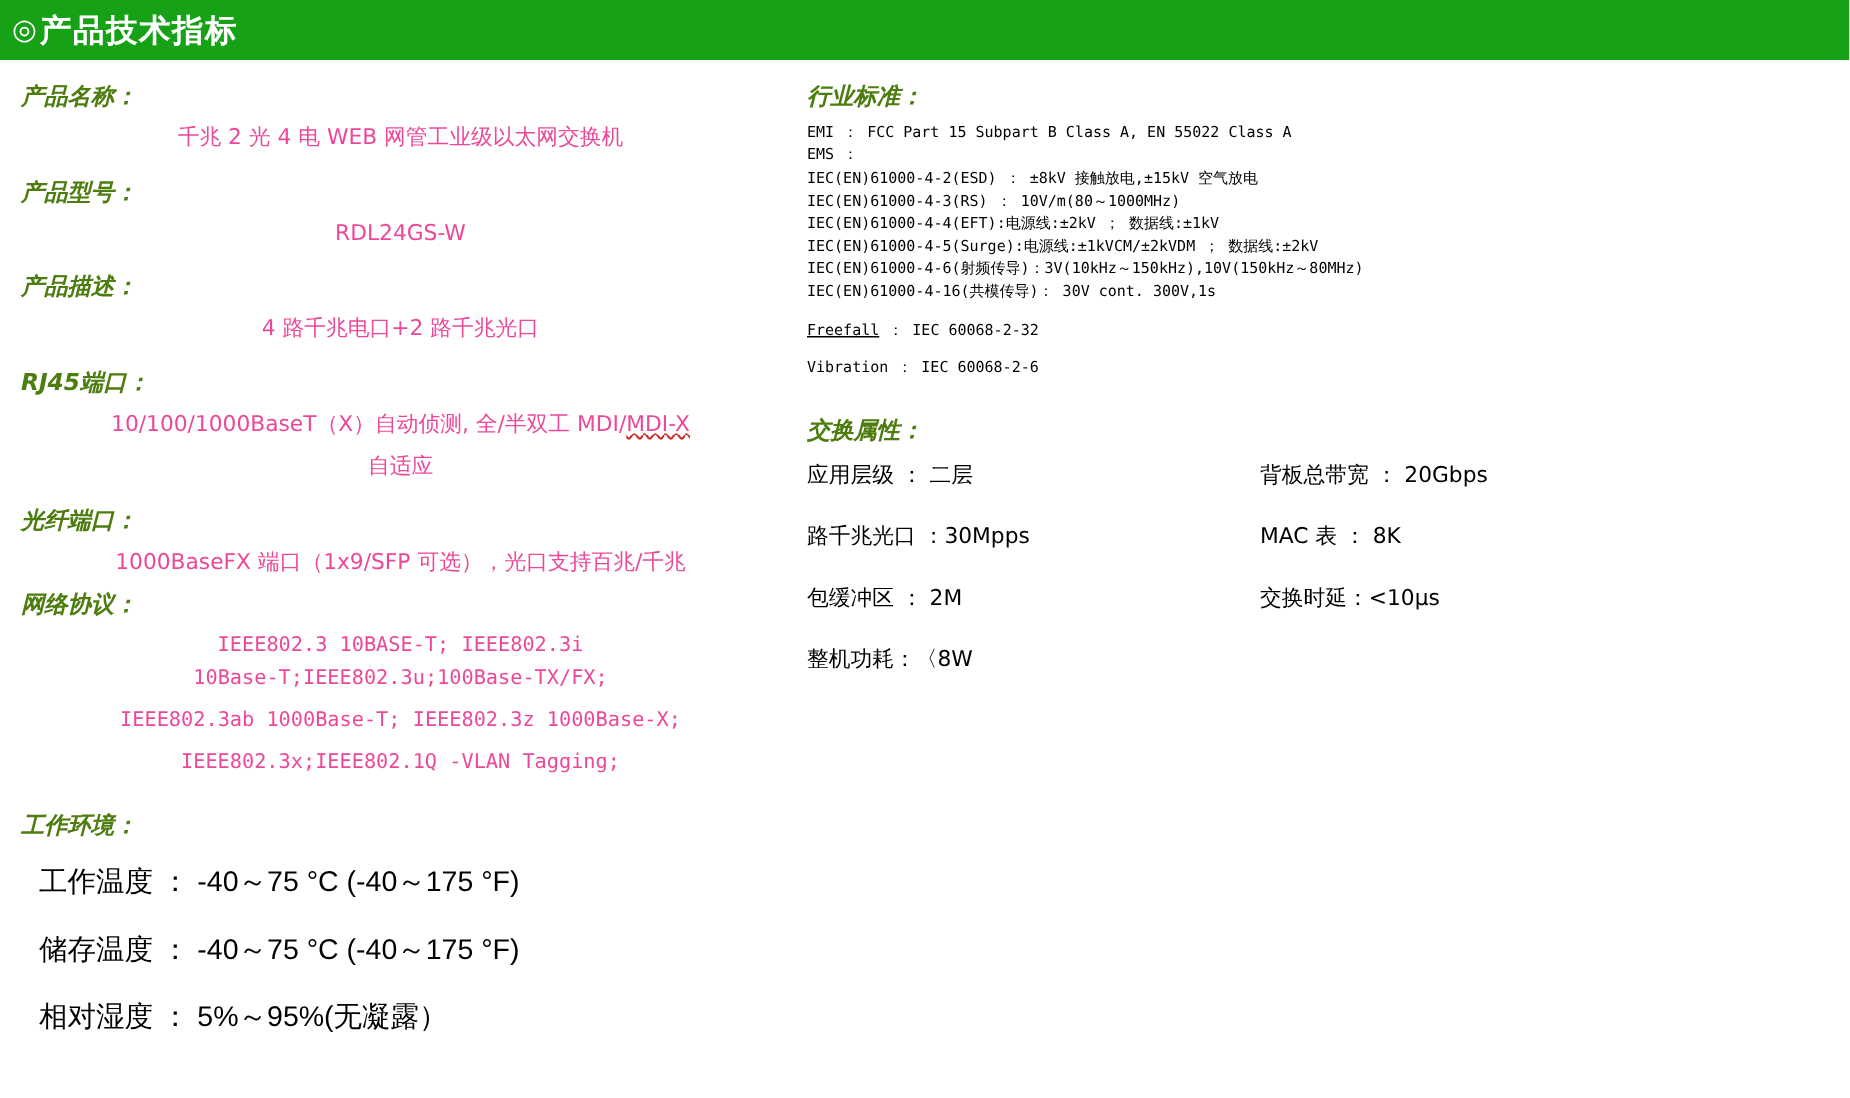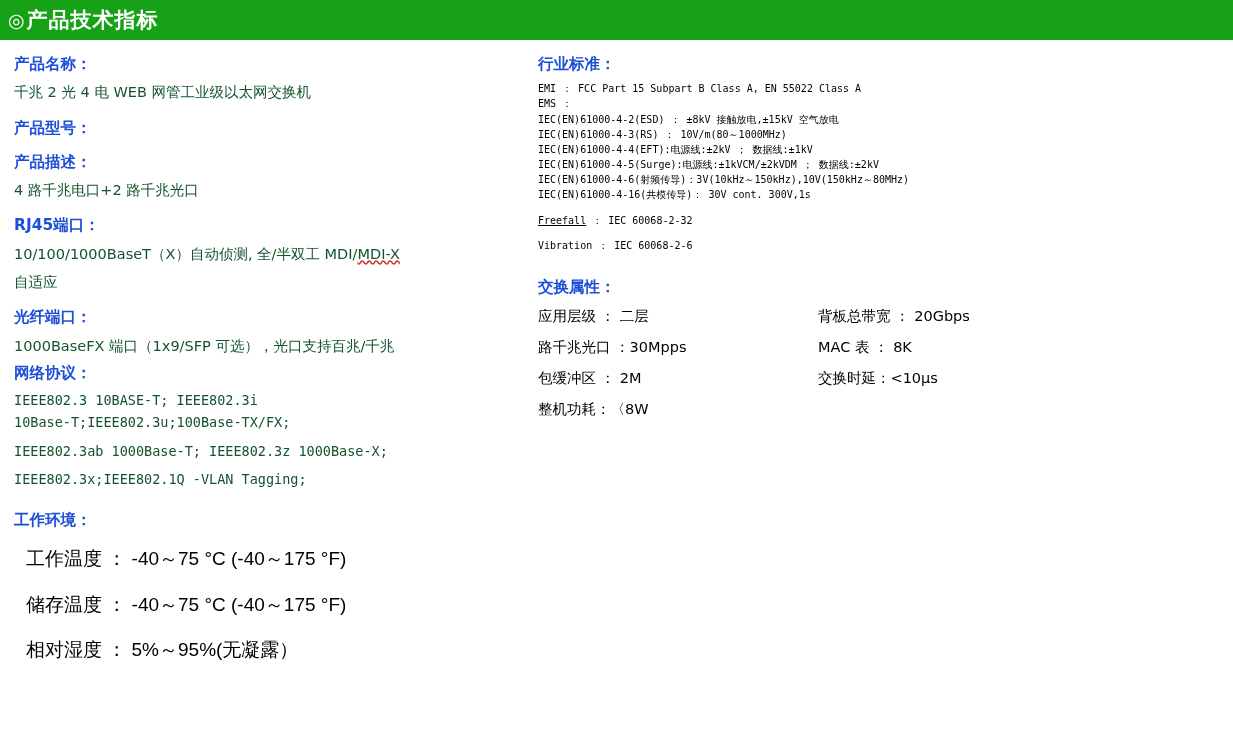--- a/index.html
+++ b/index.html
@@ -51,36 +51,38 @@
     width: 520px;
     padding: 14px 0 0 14px;
     box-sizing: border-box;
   }
   .col-right {
     width: 713px;
     padding: 14px 0 0 18px;
     box-sizing: border-box;
   }
   .sec-title {
-    color: #1d4ed8;
+    color: #4d7c0f;
     font-weight: bold;
     font-size: 15.5px;
     font-family: "DejaVu Sans", sans-serif;
     margin: 0 0 7px 0;
     line-height: 1.3;
+    font-style: italic;
   }
   .sec-title.gap {
     margin-top: 14px;
   }
   .txt {
     font-size: 14.5px;
     font-family: "DejaVu Sans", sans-serif;
     line-height: 1.55;
     margin: 0 0 6px 0;
-    color: #14532d;
+    color: #ec4899;
+    text-align: center;
   }
   .txt.mono {
     font-family: "DejaVu Sans Mono", monospace;
     font-size: 13.5px;
     line-height: 1.5;
   }
   .txt.tight {
     margin-bottom: 2px;
   }
   .squiggle {
@@ -93,20 +95,21 @@
   }
   
   .attr-grid {
     display: grid;
     grid-template-columns: 280px auto;
     row-gap: 12px;
     column-gap: 0px;
     font-family: "DejaVu Sans", sans-serif;
     font-size: 14.5px;
     margin-top: 10px;
+    gap: 22px;
   }
   .attr-cell {
     white-space: nowrap;
   }
   .env-line {
     font-family: Liberation Sans, sans-serif;
     font-size: 19px;
     line-height: 1.75;
     margin: 12px;
   }
@@ -132,20 +135,21 @@
   </div>
 
   <div class="columns">
 
     <div class="col-left">
 
       <div class="sec-title">产品名称：</div>
       <div class="txt">千兆 2 光 4 电 WEB 网管工业级以太网交换机</div>
 
       <div class="sec-title gap">产品型号：</div>
+      <div class="txt">RDL24GS-W</div>
 
       <div class="sec-title gap">产品描述：</div>
       <div class="txt">4 路千兆电口+2 路千兆光口</div>
 
       <div class="sec-title gap">RJ45端口：</div>
       <div class="txt"><span>10/100/1000BaseT（X）自动侦测, 全/半双工 MDI/</span><span class="squiggle">MDI-X</span></div>
       <div class="txt">自适应</div>
 
       <div class="sec-title gap">光纤端口：</div>
       <div class="txt">1000BaseFX 端口（1x9/SFP 可选），光口支持百兆/千兆</div>

